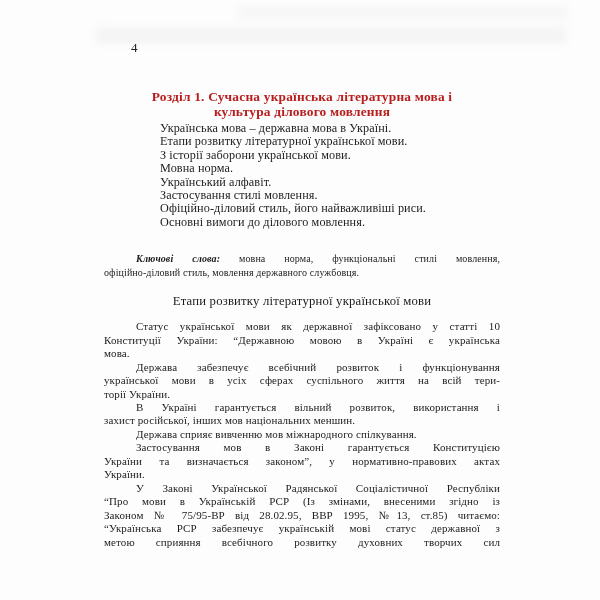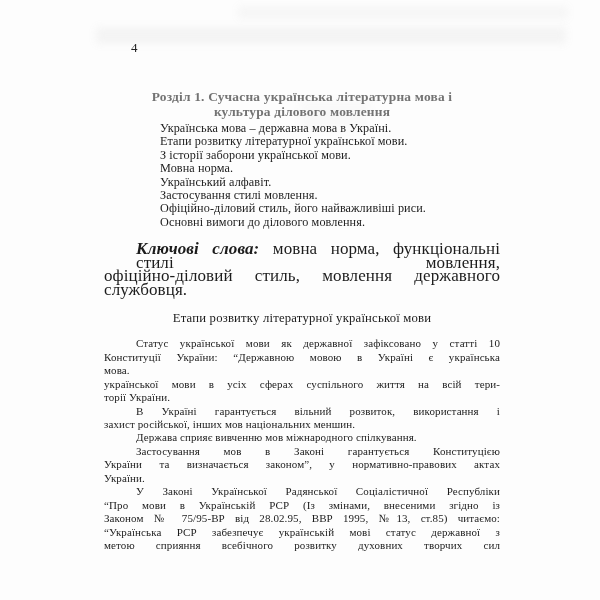--- a/index.html
+++ b/index.html
@@ -37,32 +37,32 @@
     left: 104px; top: 0;
     width: 396px;
   }
   .chapter-heading {
     margin-top: 90px;
     text-align: center;
     font-weight: bold;
     font-size: 13.4px;
     line-height: 14.5px;
     letter-spacing: 0.2px;
-    color: #737373;
+    color: #b91c1c;
   }
   .topic-list {
     margin-top: 3px;
     padding-left: 56px;
     font-size: 12.2px;
     line-height: 13.4px;
     letter-spacing: 0.1px;
   }
   .keywords {
-    margin-top: 13px;
-    font-size: 17px;
+    margin-top: 23px;
+    font-size: 10px;
     line-height: 13.5px;
     letter-spacing: 0.1px;
   }
   .bi { font-weight: bold; font-style: italic; }
   .section-heading {
     margin-top: 15px;
     text-align: center;
     font-weight: normal;
     font-size: 12.7px;
     line-height: 14px;
@@ -116,20 +116,21 @@
 
     <div class="section-heading">Етапи розвитку літературної української мови</div>
 
     <div class="body-paragraphs">
         <div class="paragraph">
           <div class="pline indent stretch">Статус української мови як державної зафіксовано у статті 10</div>
           <div class="pline stretch">Конституції України: “Державною мовою в Україні є українська</div>
           <div class="pline">мова.</div>
         </div>
         <div class="paragraph">
+          <div class="pline indent stretch">Держава забезпечує всебічний розвиток і функціонування</div>
           <div class="pline stretch">української мови в усіх сферах суспільного життя на всій тери-</div>
           <div class="pline">торії України.</div>
         </div>
         <div class="paragraph">
           <div class="pline indent stretch">В Україні гарантується вільний розвиток, використання і</div>
           <div class="pline">захист російської, інших мов національних меншин.</div>
         </div>
         <div class="paragraph">
           <div class="pline indent">Держава сприяє вивченню мов міжнародного спілкування.</div>
         </div>

